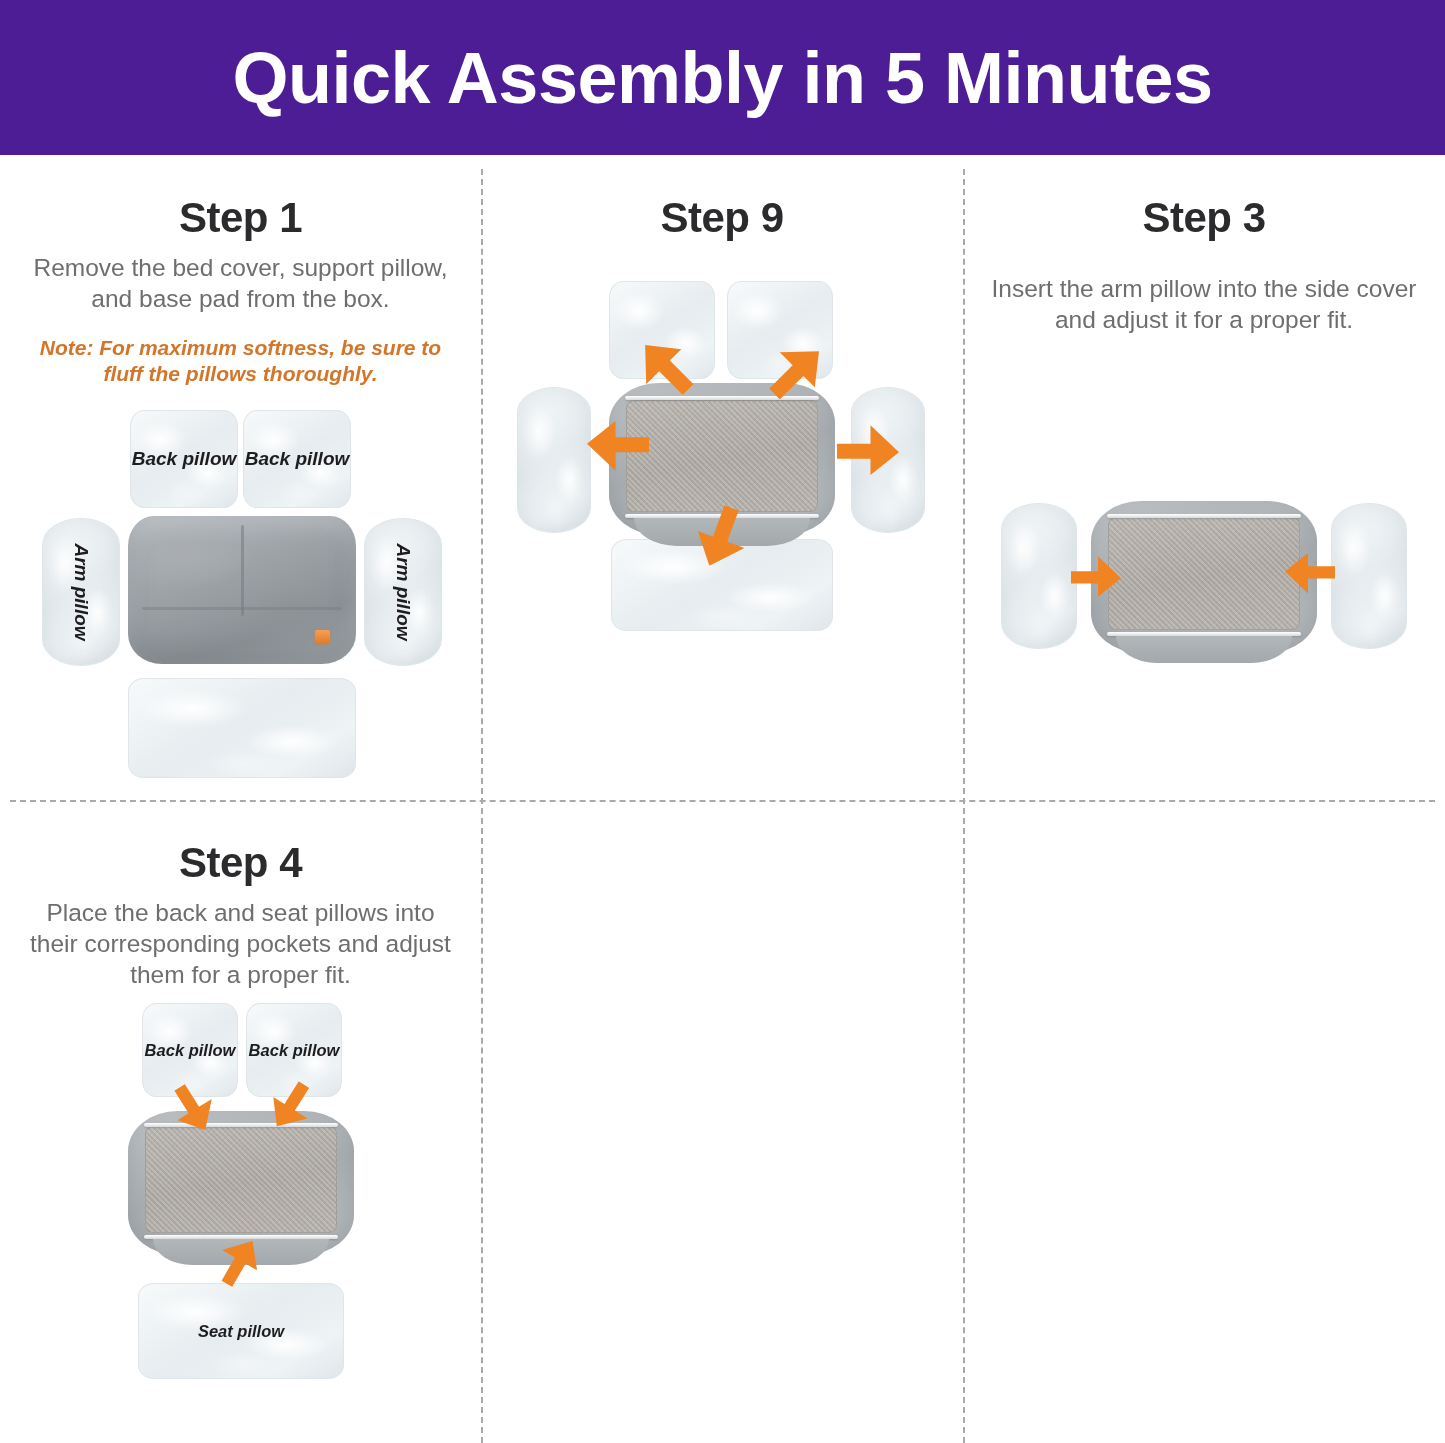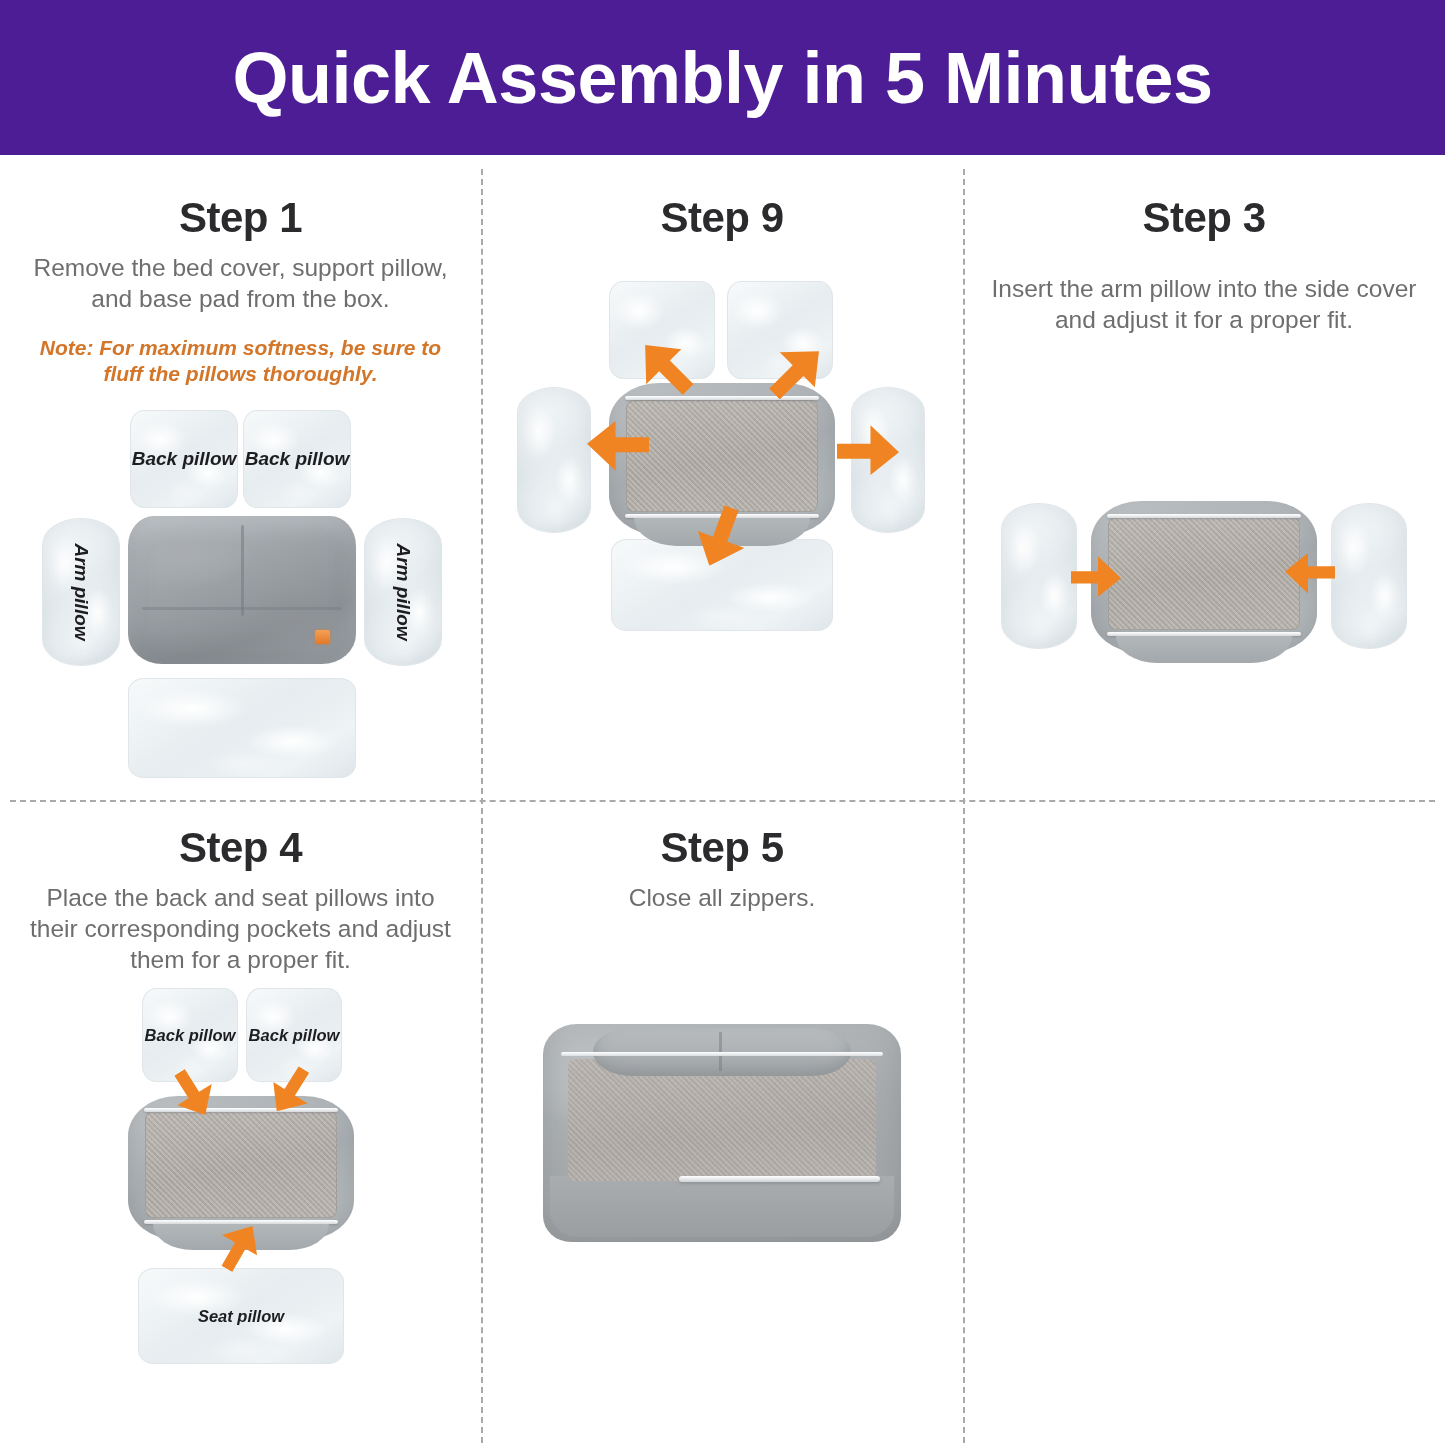--- a/index.html
+++ b/index.html
@@ -50,21 +50,21 @@
   .panel {
     position: absolute;
     display: flex;
     flex-direction: column;
     align-items: center;
   }
   .panel.c0 { left: 0px;    width: 481px; }
   .panel.c1 { left: 481px;  width: 482px; }
   .panel.c2 { left: 963px;  width: 482px; gap: 21px; }
   .panel.r0 { top: 0px;     height: 645px; }
-  .panel.r1 { top: 630px;   height: 643px; }
+  .panel.r1 { top: 645px;   height: 643px; }
 
   .step-title {
     margin-top: 42px;
     font-size: 42px;
     font-weight: bold;
     color: #2b2b2e;
     line-height: 1;
     letter-spacing: -0.5px;
   }
   .step-desc {
@@ -459,30 +459,16 @@
         <div class="pil pad" style="left:138px; top:292px; width:206px; height:96px;">
           <span class="pil-label sm">Seat pillow</span>
         </div>
 
         <div class="arrow sm" style="left:170px; top:94px; transform:rotate(58deg);"></div>
         <div class="arrow sm" style="left:268px; top:94px; transform:rotate(122deg);"></div>
         <div class="arrow sm" style="left:212px; top:248px; transform:rotate(-60deg);"></div>
       </div>
     </div>
 
-    <div class="panel r1 c1">
-      <div class="step-title">Step 5</div>
-      <div class="step-desc">Close all zippers.</div>
-
-      <div class="stage">
-        <div class="bed5" style="left:62px; top:110px; width:358px; height:218px;">
-          <div class="bottomband"></div>
-          <div class="panel-face"></div>
-          <div class="bolster"></div>
-          <div class="hem"></div>
-          <div class="zipper"></div>
-        </div>
-      </div>
-    </div>
 
 
   </div>
 </div>
 
 </body></html>

